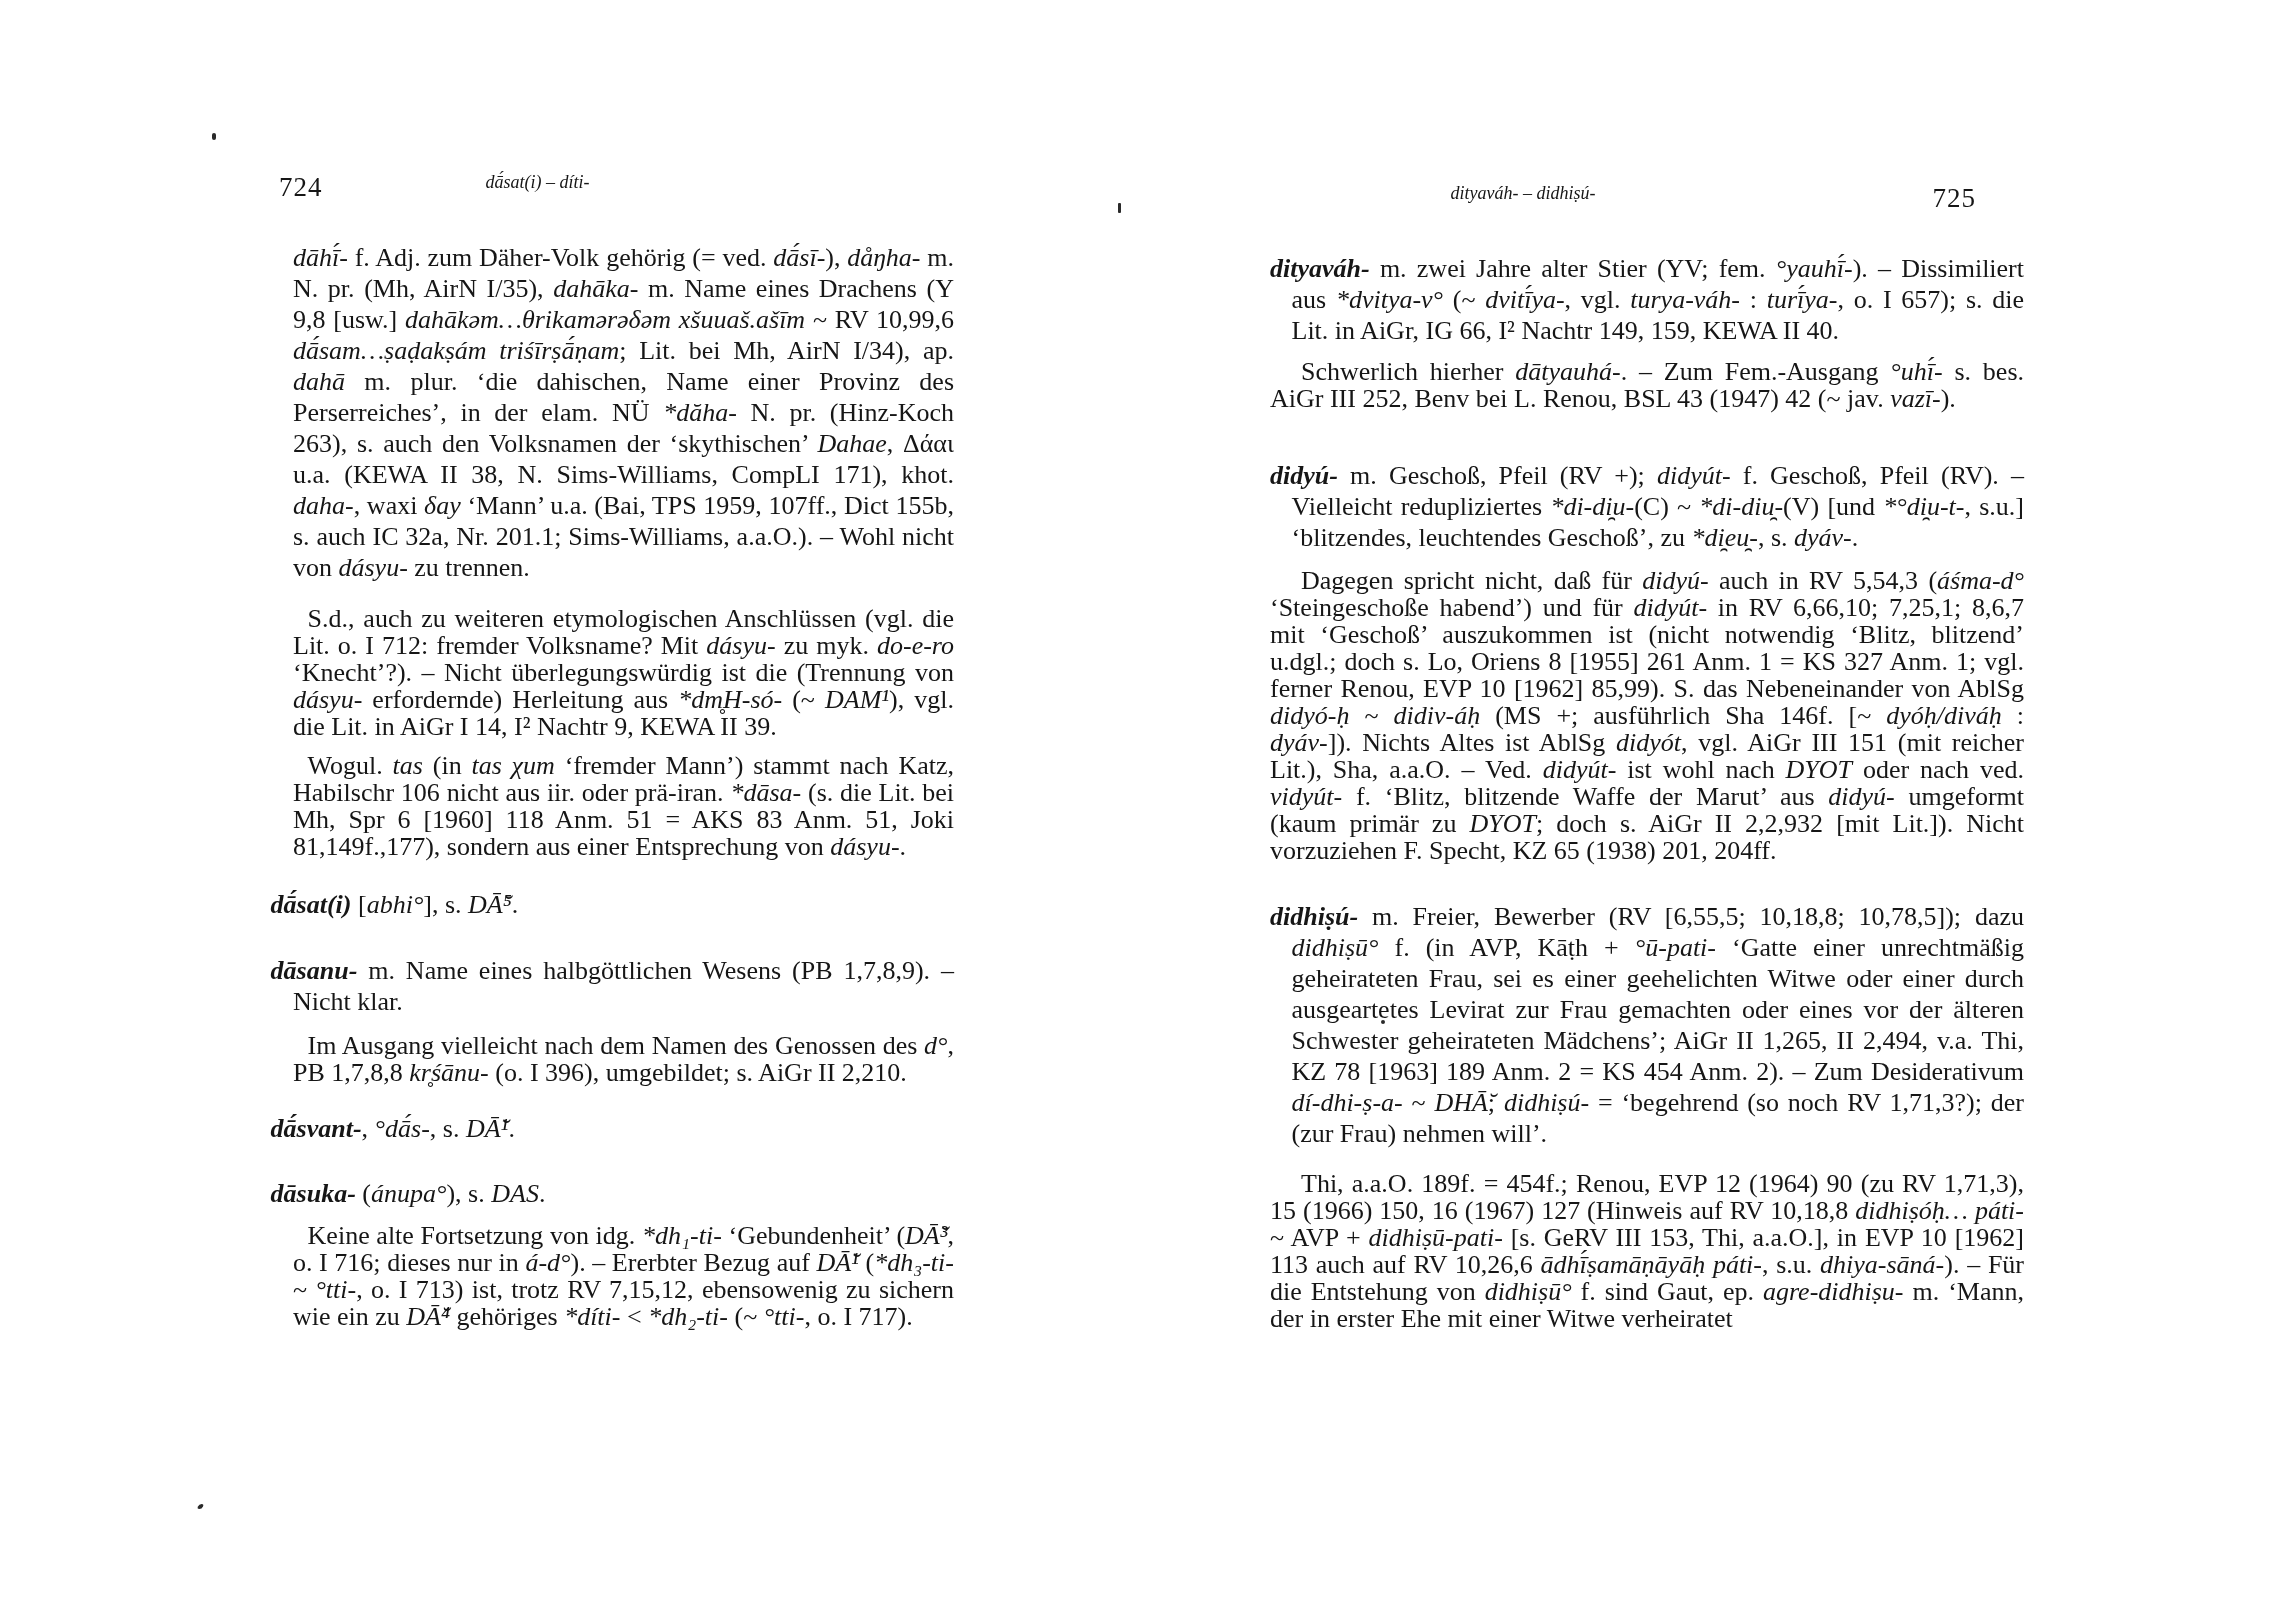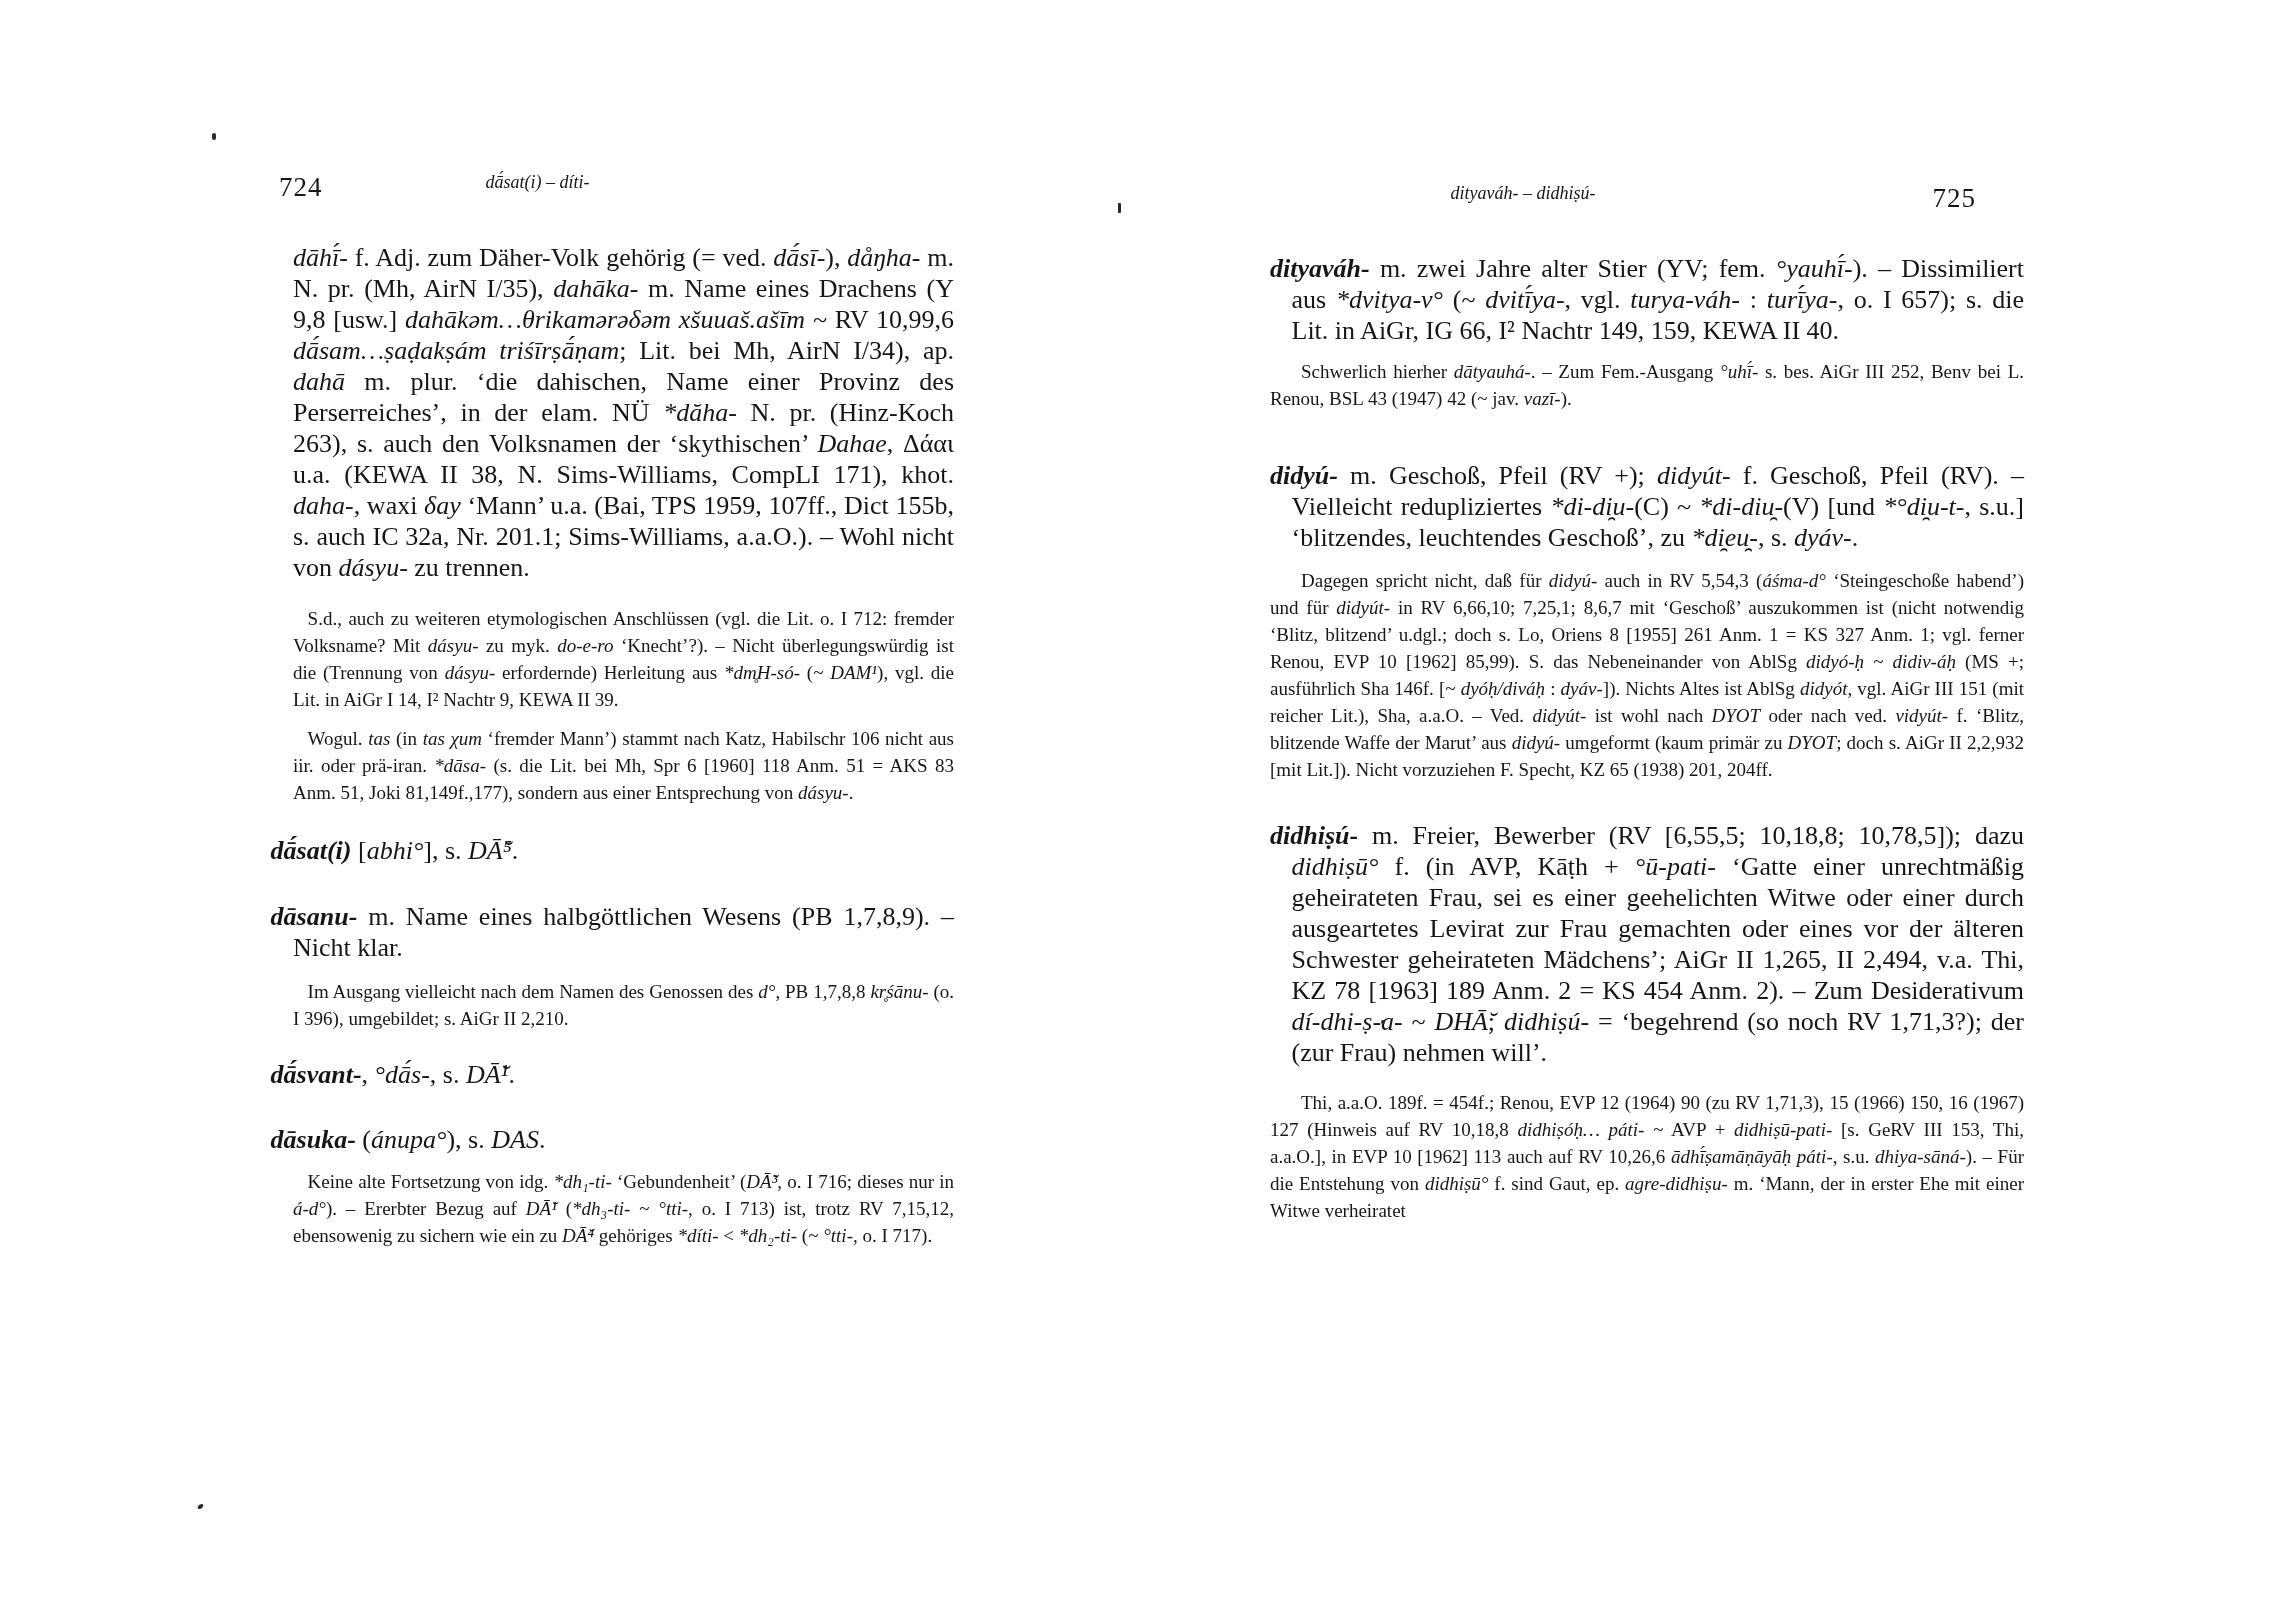--- a/index.html
+++ b/index.html
@@ -23,21 +23,21 @@
     font-style:italic; font-size:18px;
   }
 
   p.entry, p.note { margin:12px; text-align:justify; }
   p.entry {
     font-size:26px; line-height:31px;
     padding-left:32px; text-indent:-22.4px;
   }
   p.entry.flush { text-indent:0; }
   p.note {
-    font-size:19px; line-height:27px;
+    font-size:26px; line-height:27px;
     padding-left:32px; text-indent:14.6px;
   }
   .col-right p.entry { padding-left:21.5px; text-indent:-21.5px; }
   .col-right p.note  { padding-left:0;   text-indent:31px; }
 
   .i  { font-style:italic; }
   .bi { font-style:italic; font-weight:bold; }
 
   .speck { position:absolute; background:#2a2a2a; }
   .speck-1 { left:212px;  top:133px;  width:3.9px; height:6.8px;  border-radius:2px; }

